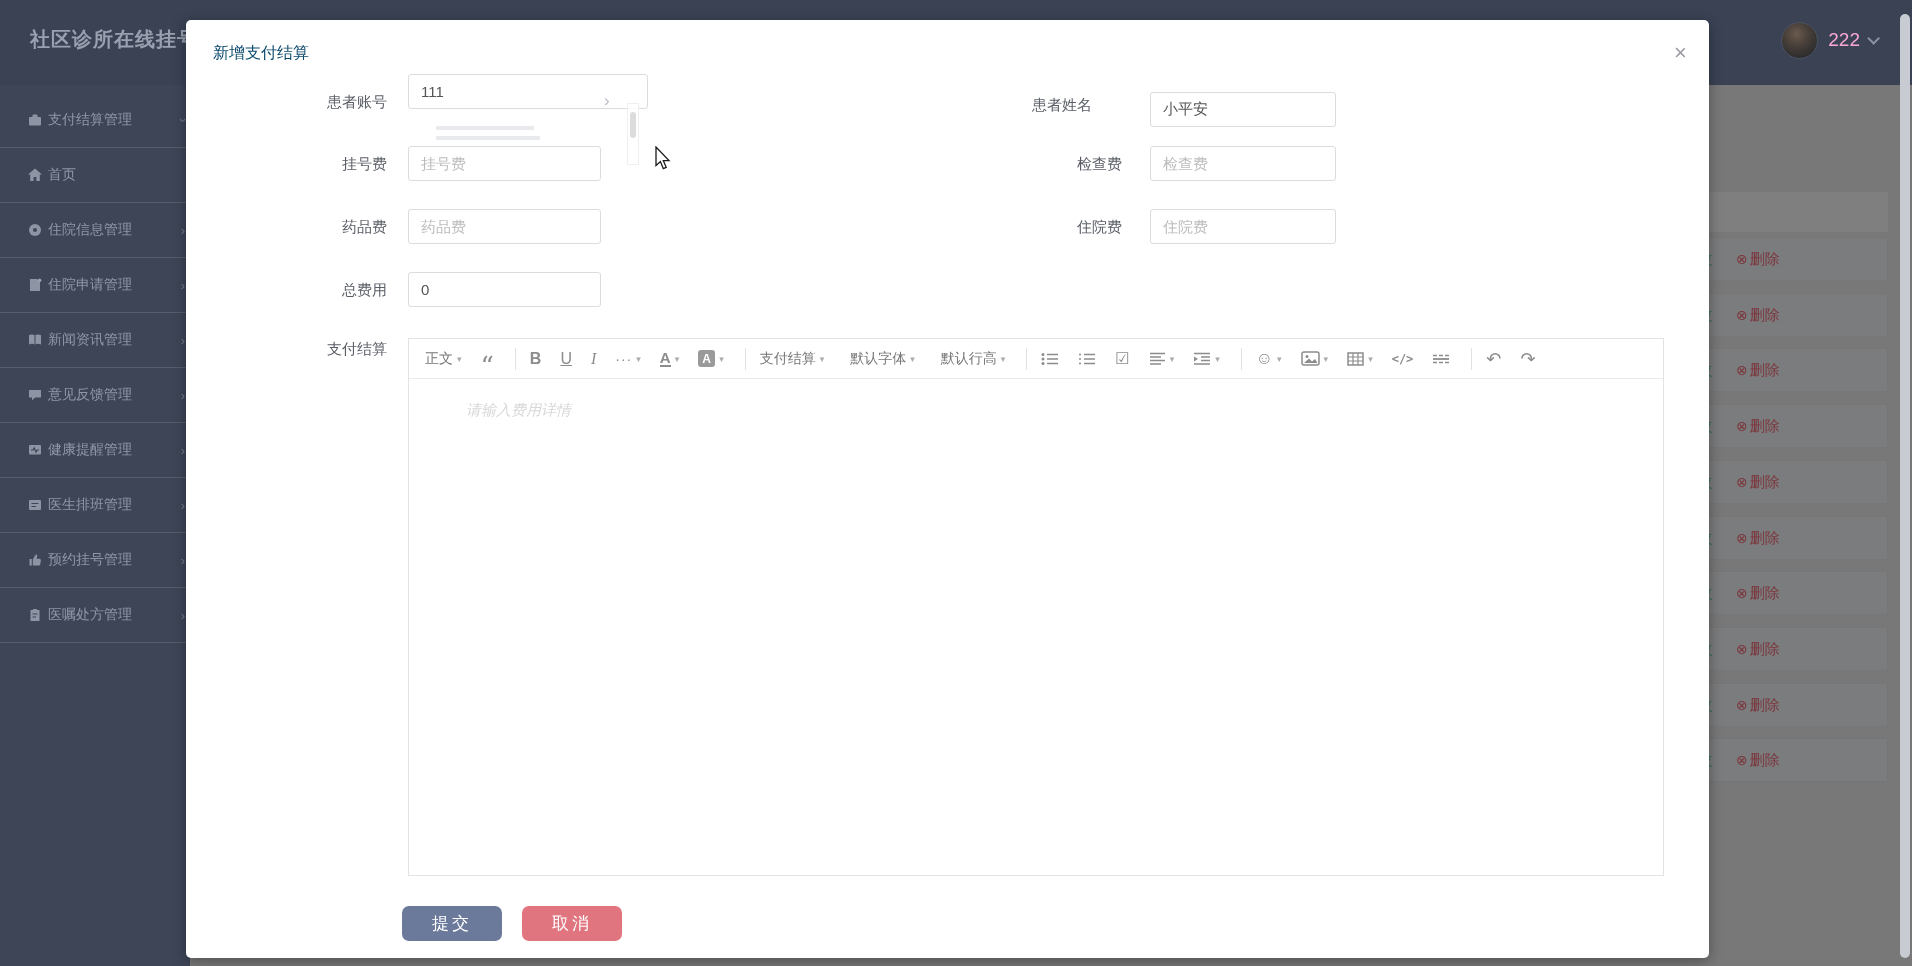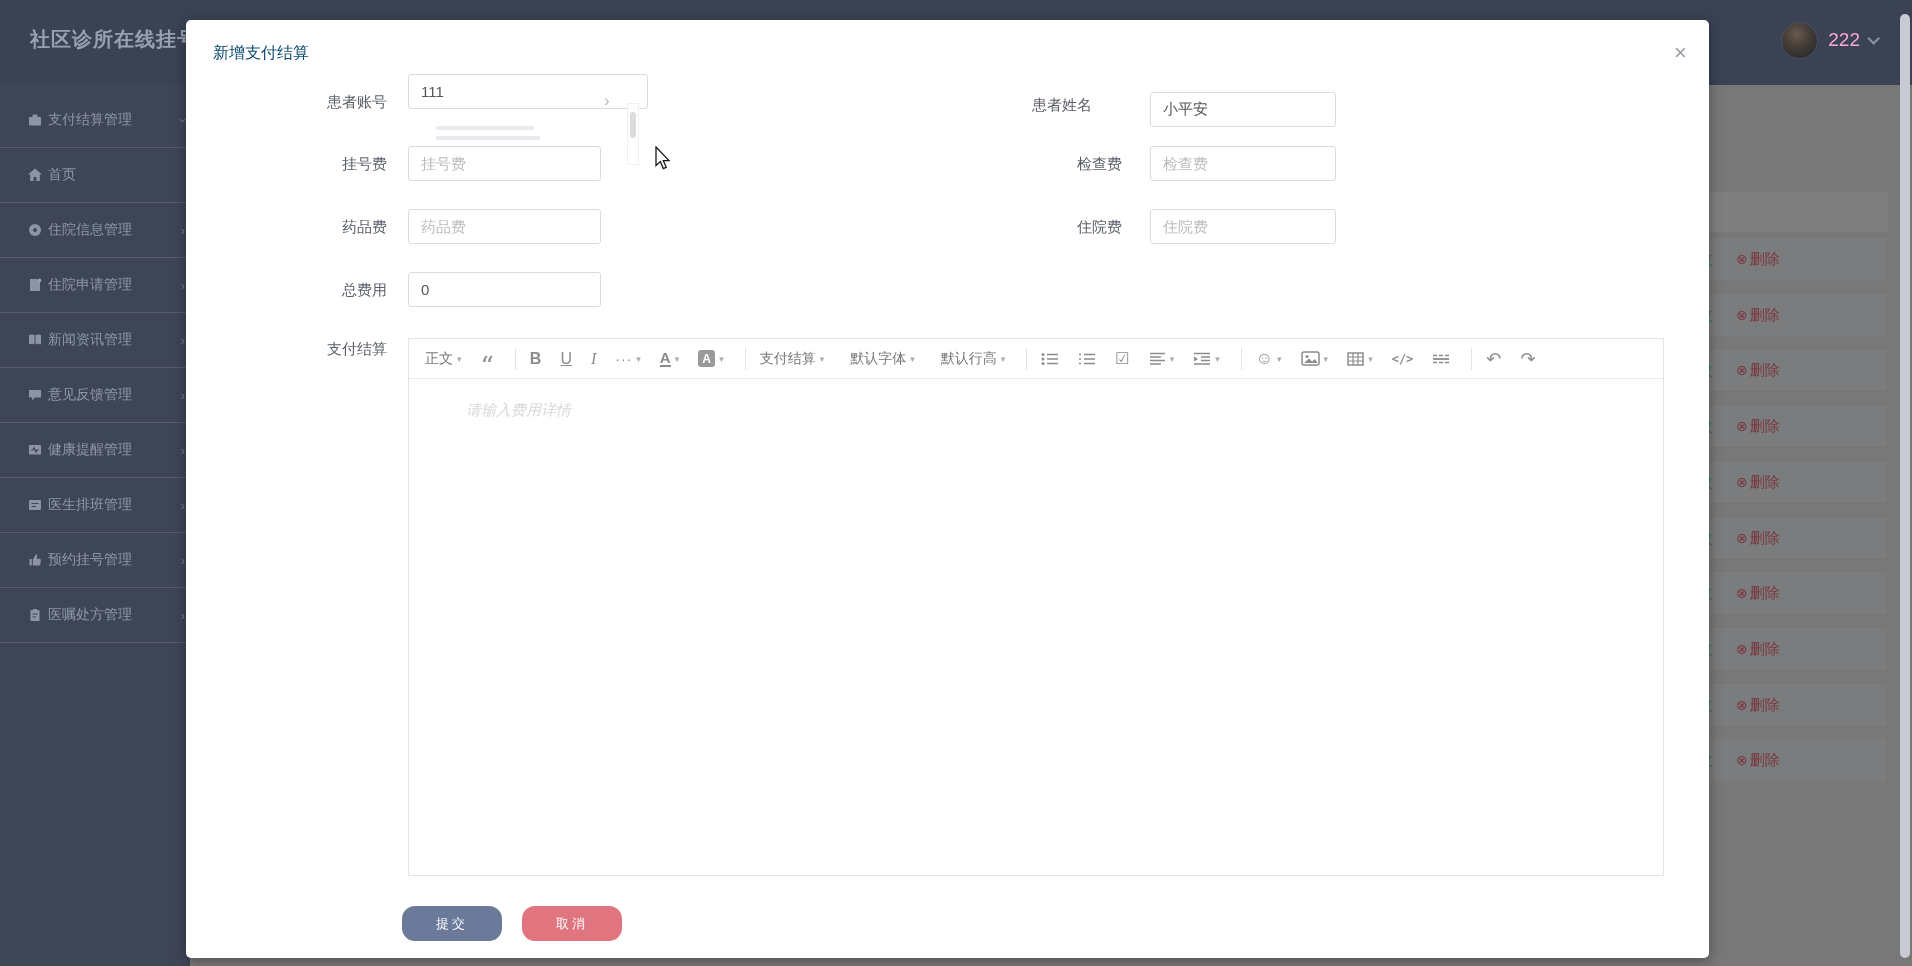--- a/index.html
+++ b/index.html
@@ -70,21 +70,21 @@
   .tb-Abg { width:17px; height:17px; background:#9a9a9a; color:#fff; border-radius:3px; font-size:12px; font-weight:bold; display:flex; align-items:center; justify-content:center; }
   .tb-todo { font-size:16px; }
   .tb-emoji { font-size:17px; }
   .tb-code { font-size:12px; font-weight:bold; font-family:"DejaVu Sans Mono","Liberation Mono",monospace; }
   .tb-undo { font-size:18px; }
   .t-item svg { display:block; }
   .ed-body { position:relative; height:497px; }
   .ed-placeholder { position:absolute; left:17px; top:22px; font-size:15px; font-style:italic; color:#d8d8d8;margin-left:40px; }
 
   
-  .btn { position:absolute; top:886px; width:100px; height:35px; border:none; border-radius:13px; color:#fff; font-size:13px; letter-spacing:3px; cursor:pointer; font-family:inherit; }
+  .btn { position:absolute; top:886px; width:100px; height:35px; border:none; border-radius:7px; color:#fff; font-size:17px; letter-spacing:3px; cursor:pointer; font-family:inherit; }
   .btn-submit { left:216px; background:#6b7a9b; }
   .btn-cancel { left:336px; background:#e0757f; }
 
   
   .scrollbar { position:absolute; left:1899px; top:0; width:13px; height:966px; z-index:6; }
   .scroll-thumb { position:absolute; left:1px; top:14px; width:10px; height:944px; background:#c8ccd2; border-radius:5px; }
 
   
   .cursor { position:absolute; left:655px; top:146px; z-index:7; pointer-events:none; }
 </style>

